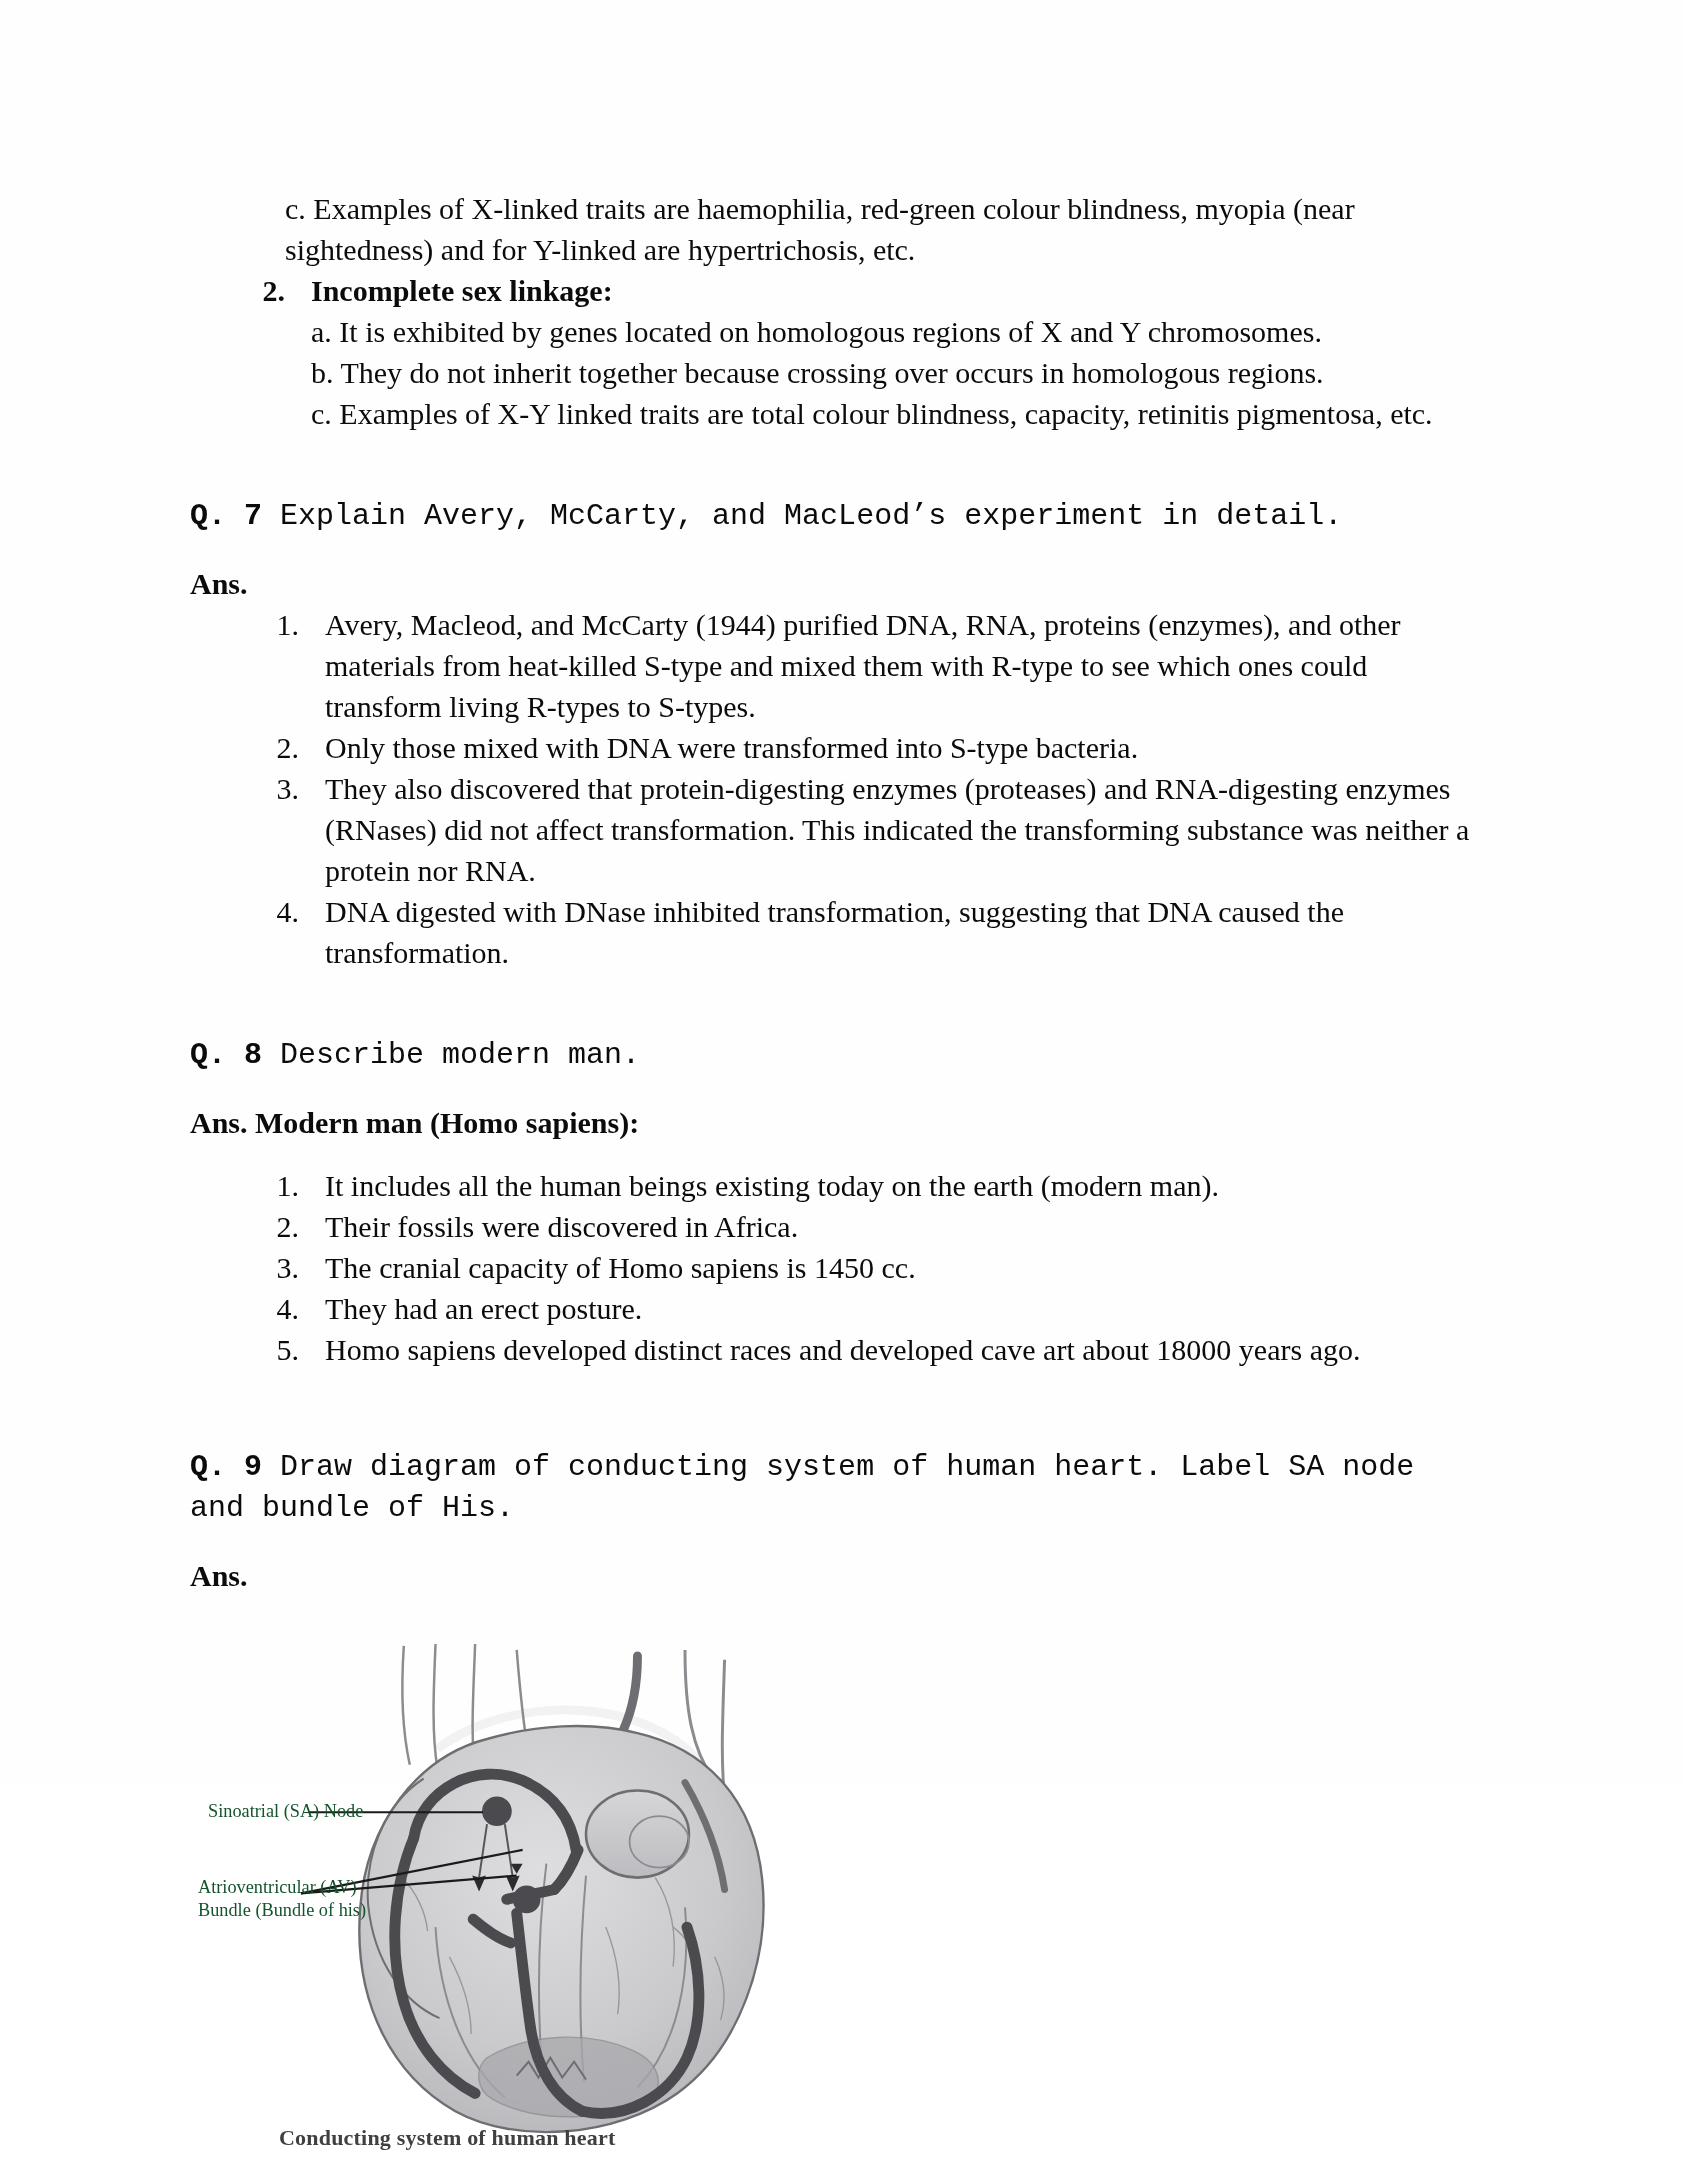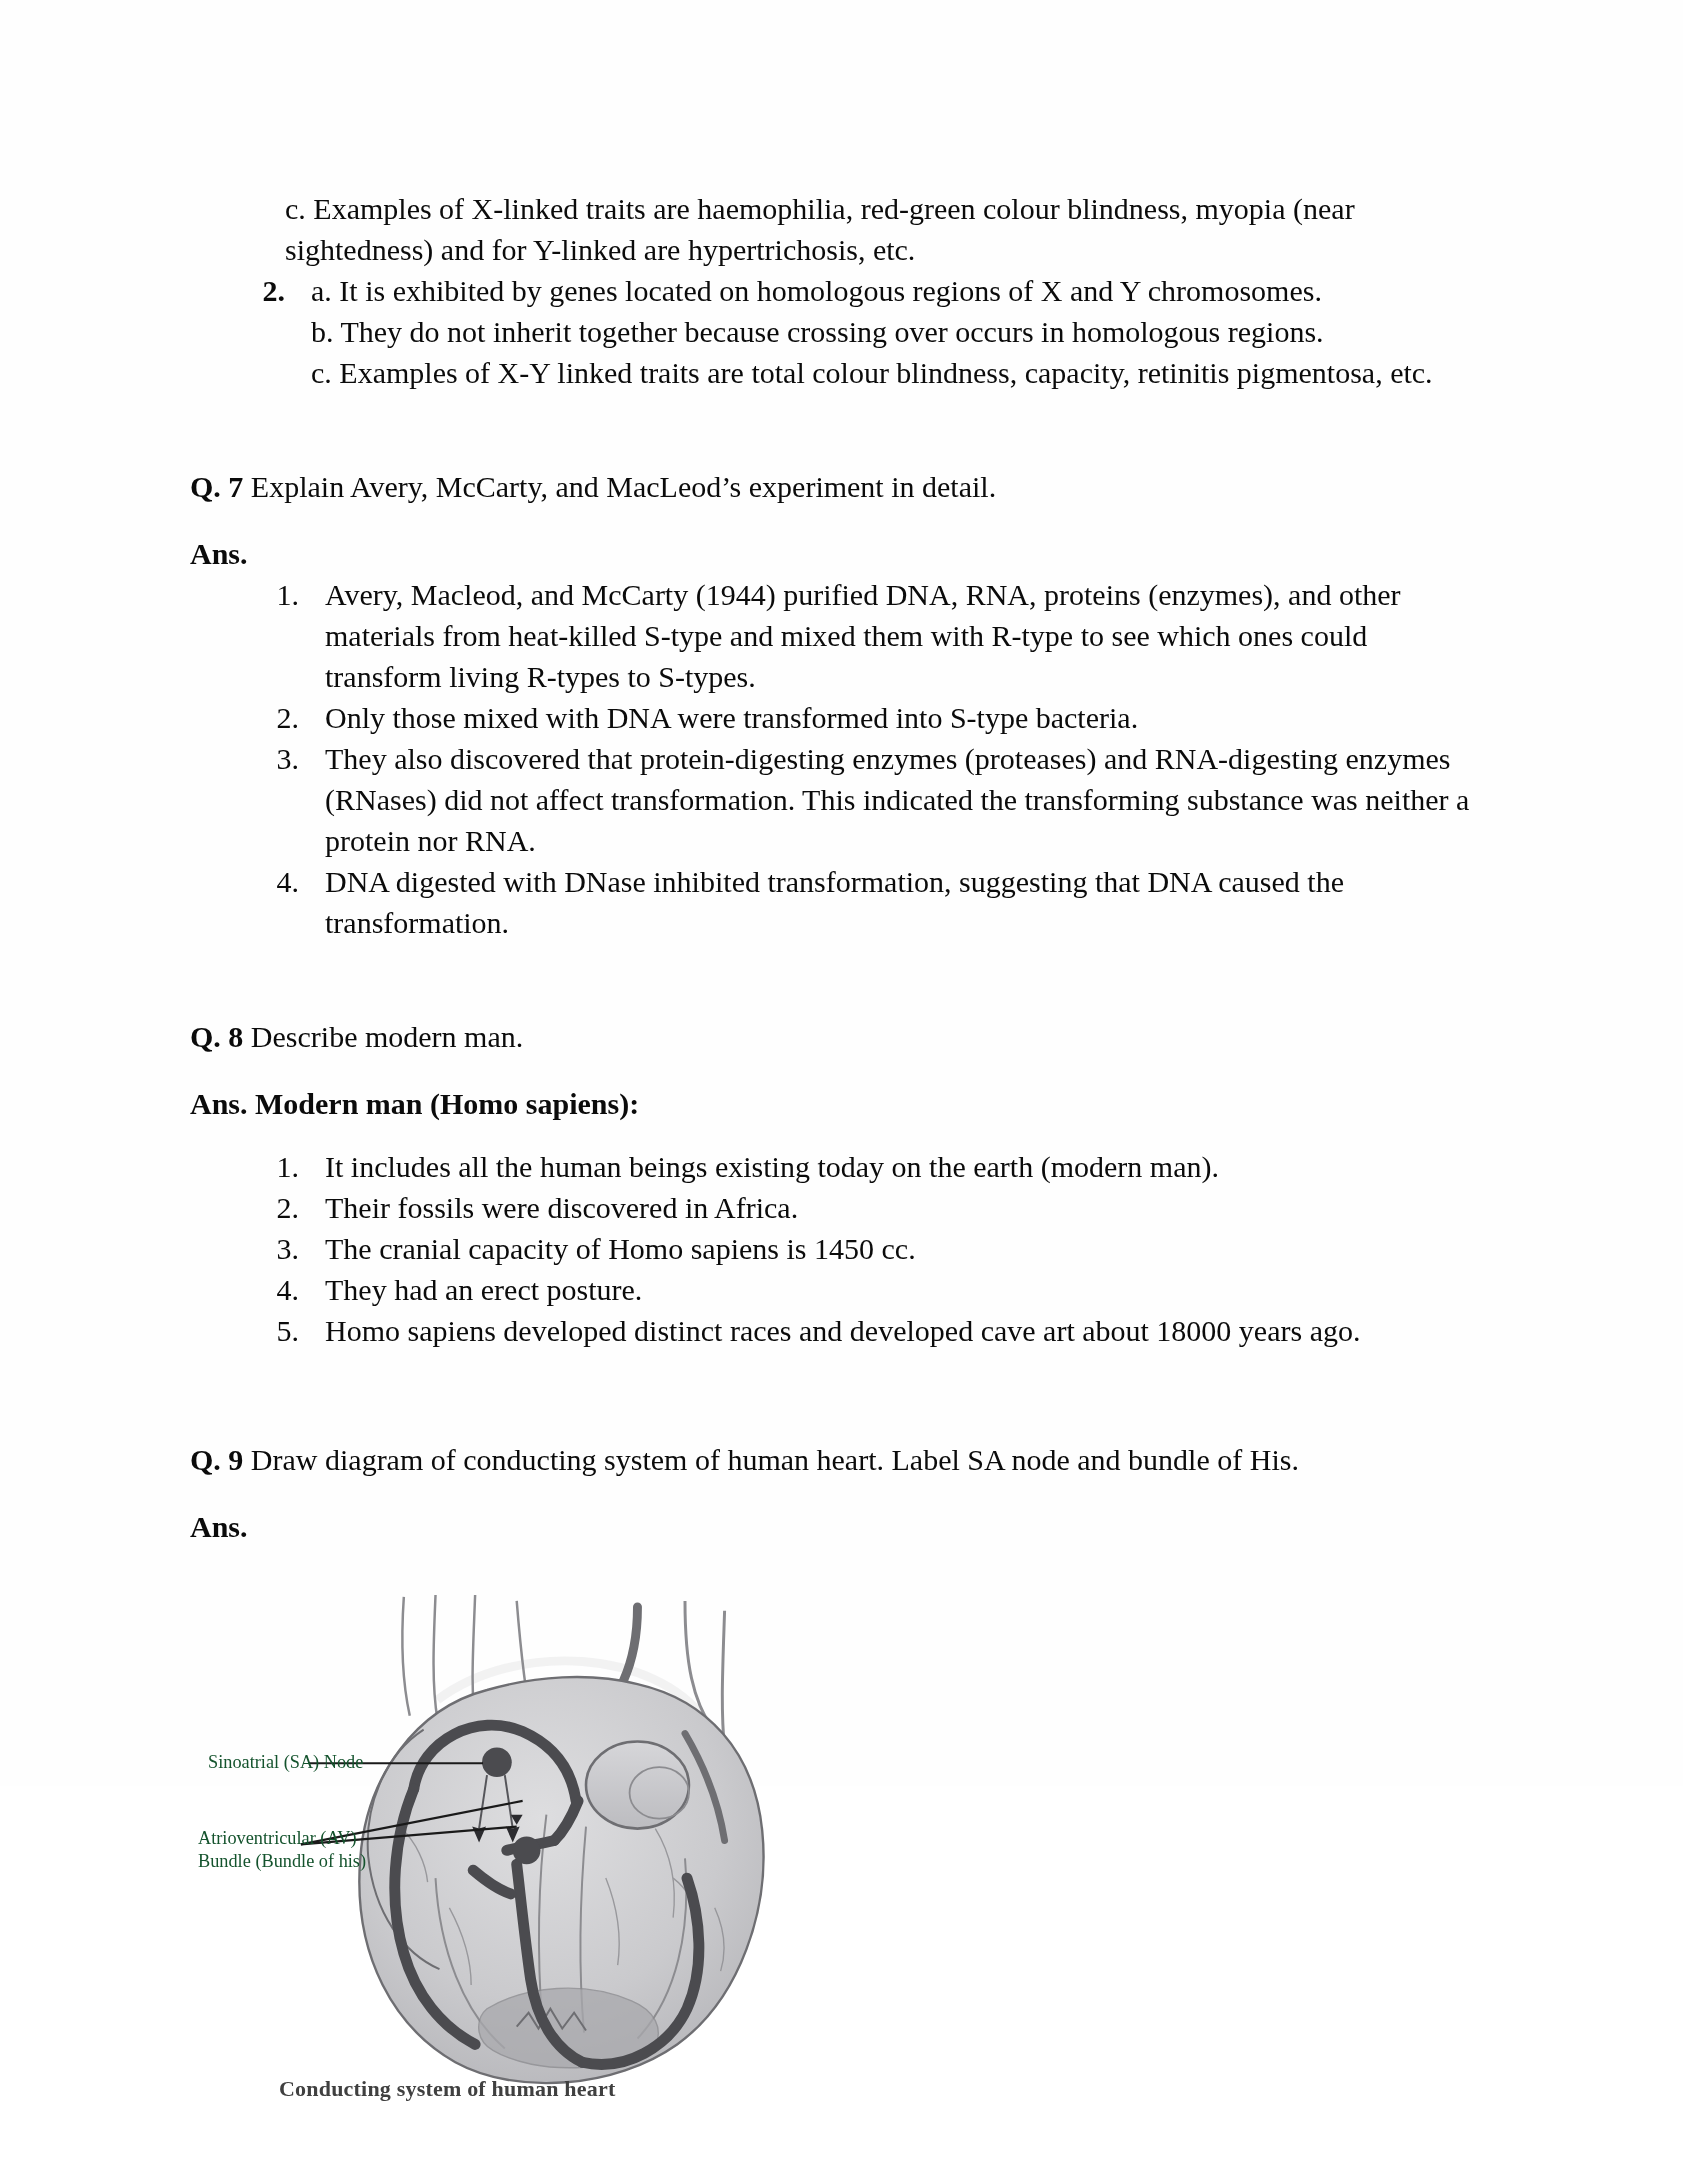--- a/index.html
+++ b/index.html
@@ -58,21 +58,22 @@
   }
   .li-body { flex: 1; }
 
   
   .indent-1 { margin-left: 34px; }
   .indent-2 { margin-left: 48px; }
 
   .qline {
     font-size: 30px;
     line-height: 41px;
-    margin-top: 33px;
+    margin-top: 22px;
+    font-family: Liberation Mono, monospace;
   }
   .ansline {
     font-size: 30px;
     line-height: 41px;
     margin-top: 26px;
   }
   .gap-sm { height: 22px; }
   .gap-md { height: 40px; }
   .gap-lg { height: 55px; }
 
@@ -117,20 +118,21 @@
 <div class="page">
   <div class="content">
 
     <div class="sub-block">
       <div class="sub-line">c. Examples of X-linked traits are haemophilia, red-green colour blindness, myopia (near sightedness) and for Y-linked are hypertrichosis, etc.</div>
     </div>
 
     <div class="li-row indent-1">
       <div class="li-num bold">2.</div>
       <div class="li-body">
+        <div class="bold">Incomplete sex linkage:</div>
         <div class="sub-line">a. It is exhibited by genes located on homologous regions of X and Y chromosomes.</div>
         <div class="sub-line">b. They do not inherit together because crossing over occurs in homologous regions.</div>
         <div class="sub-line">c. Examples of X-Y linked traits are total colour blindness, capacity, retinitis pigmentosa, etc.</div>
       </div>
     </div>
 
     <div class="gap-md"></div>
 
     <div class="qline">
       <span class="bold">Q. 7</span>

